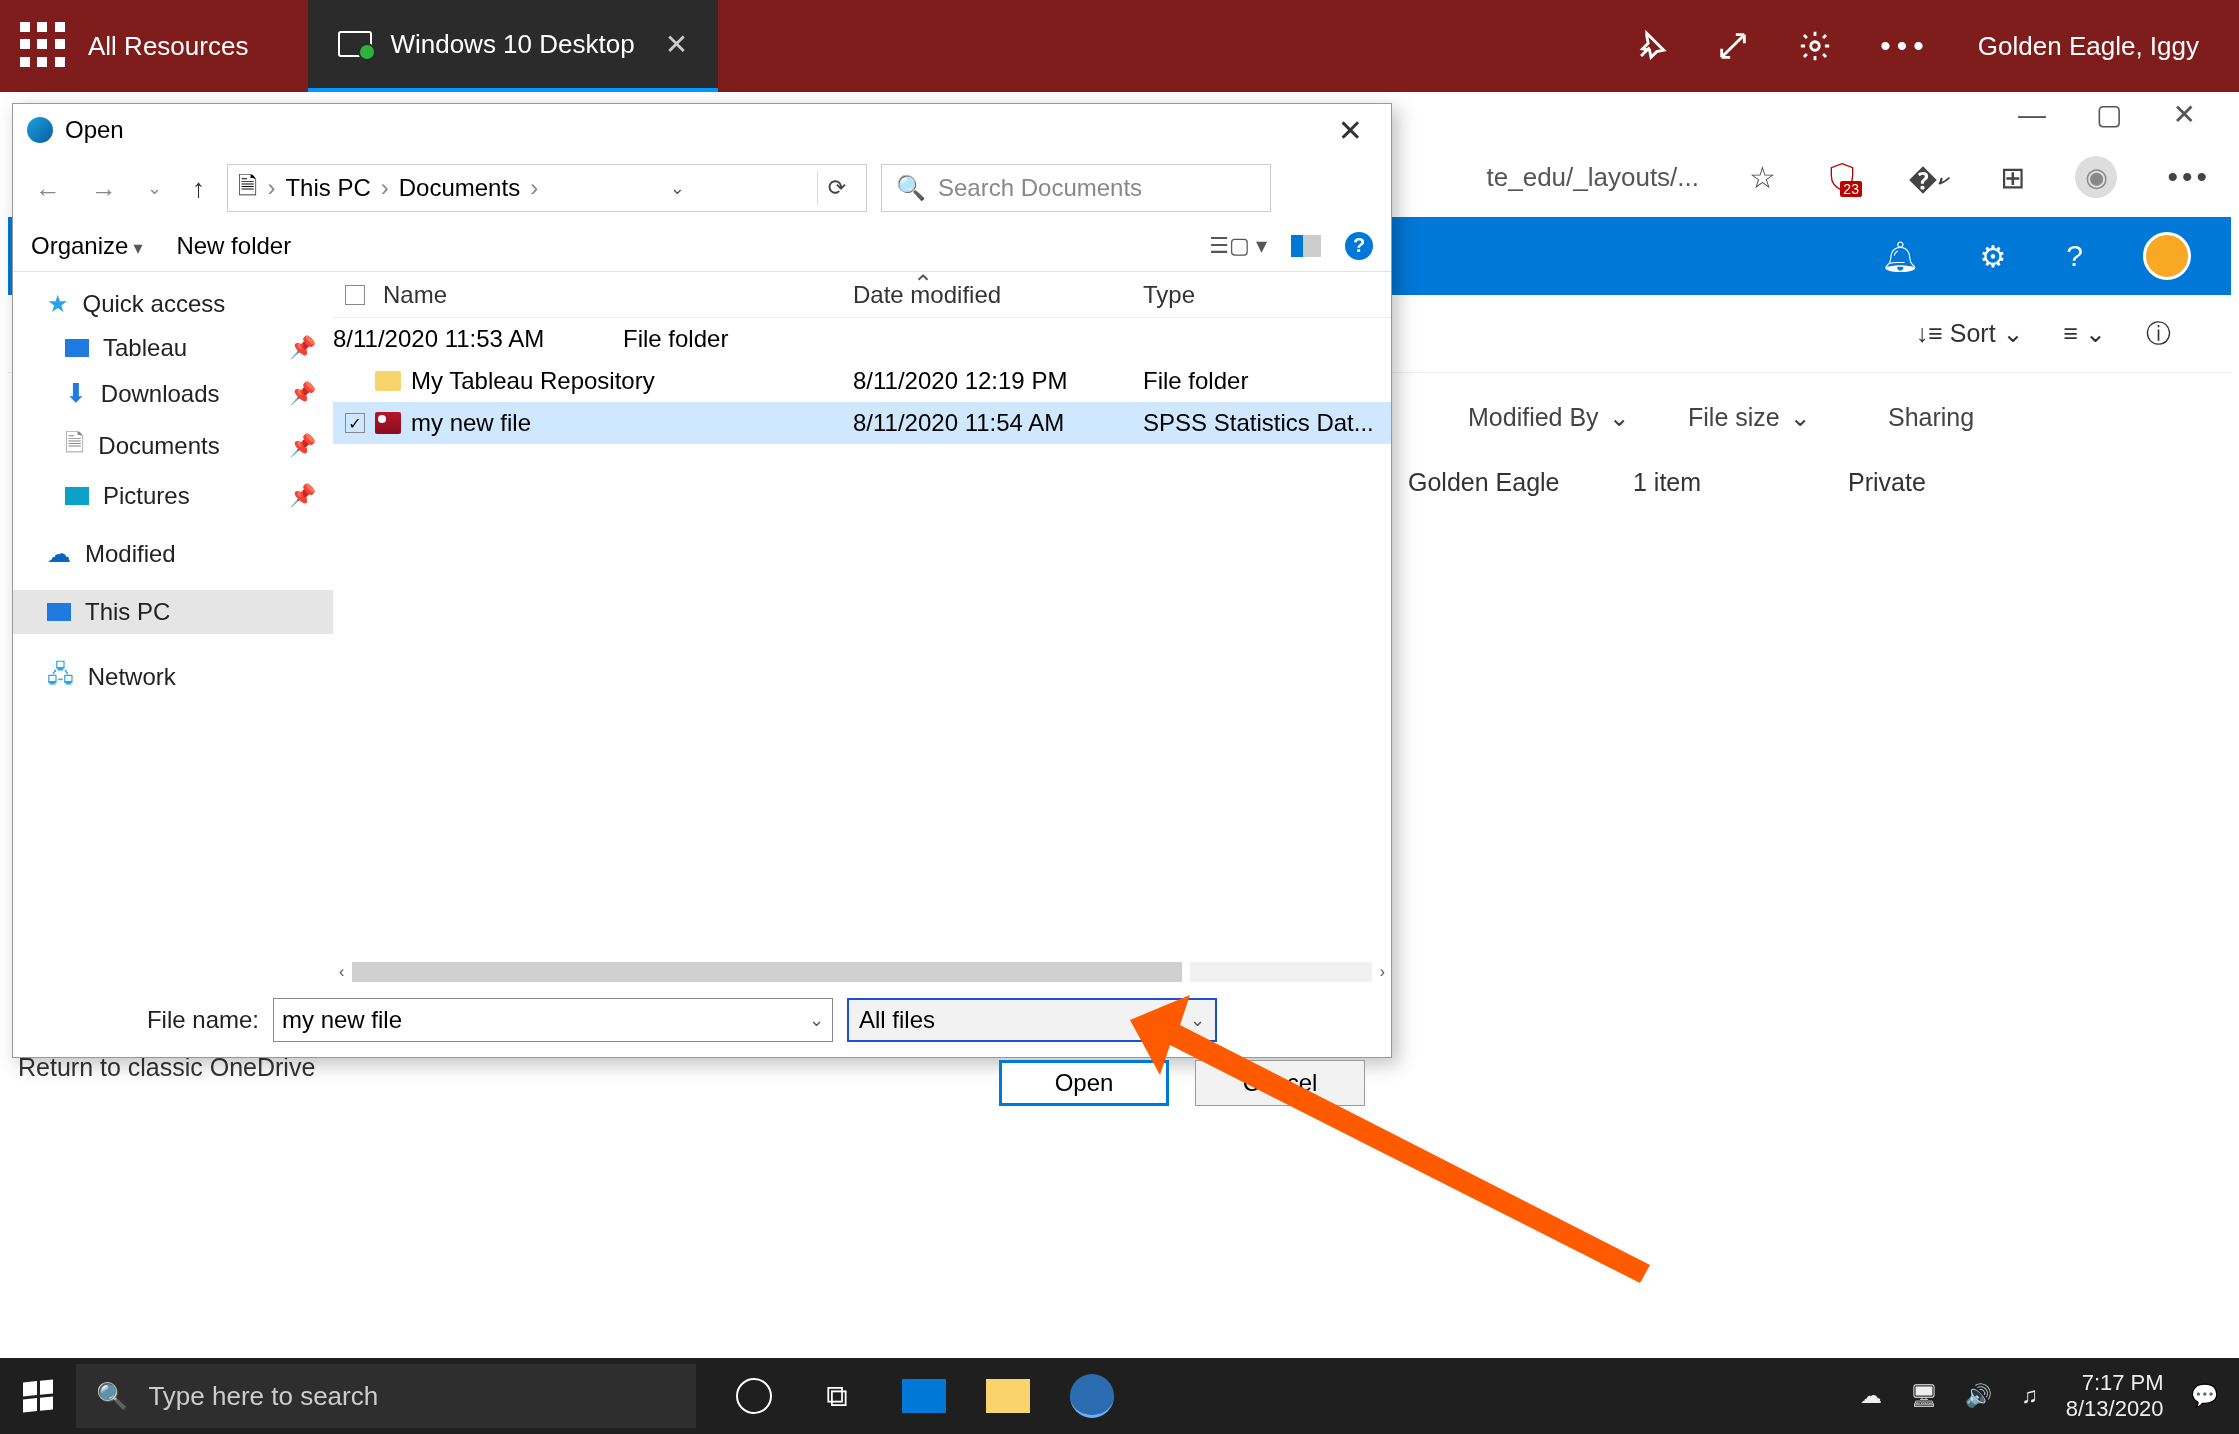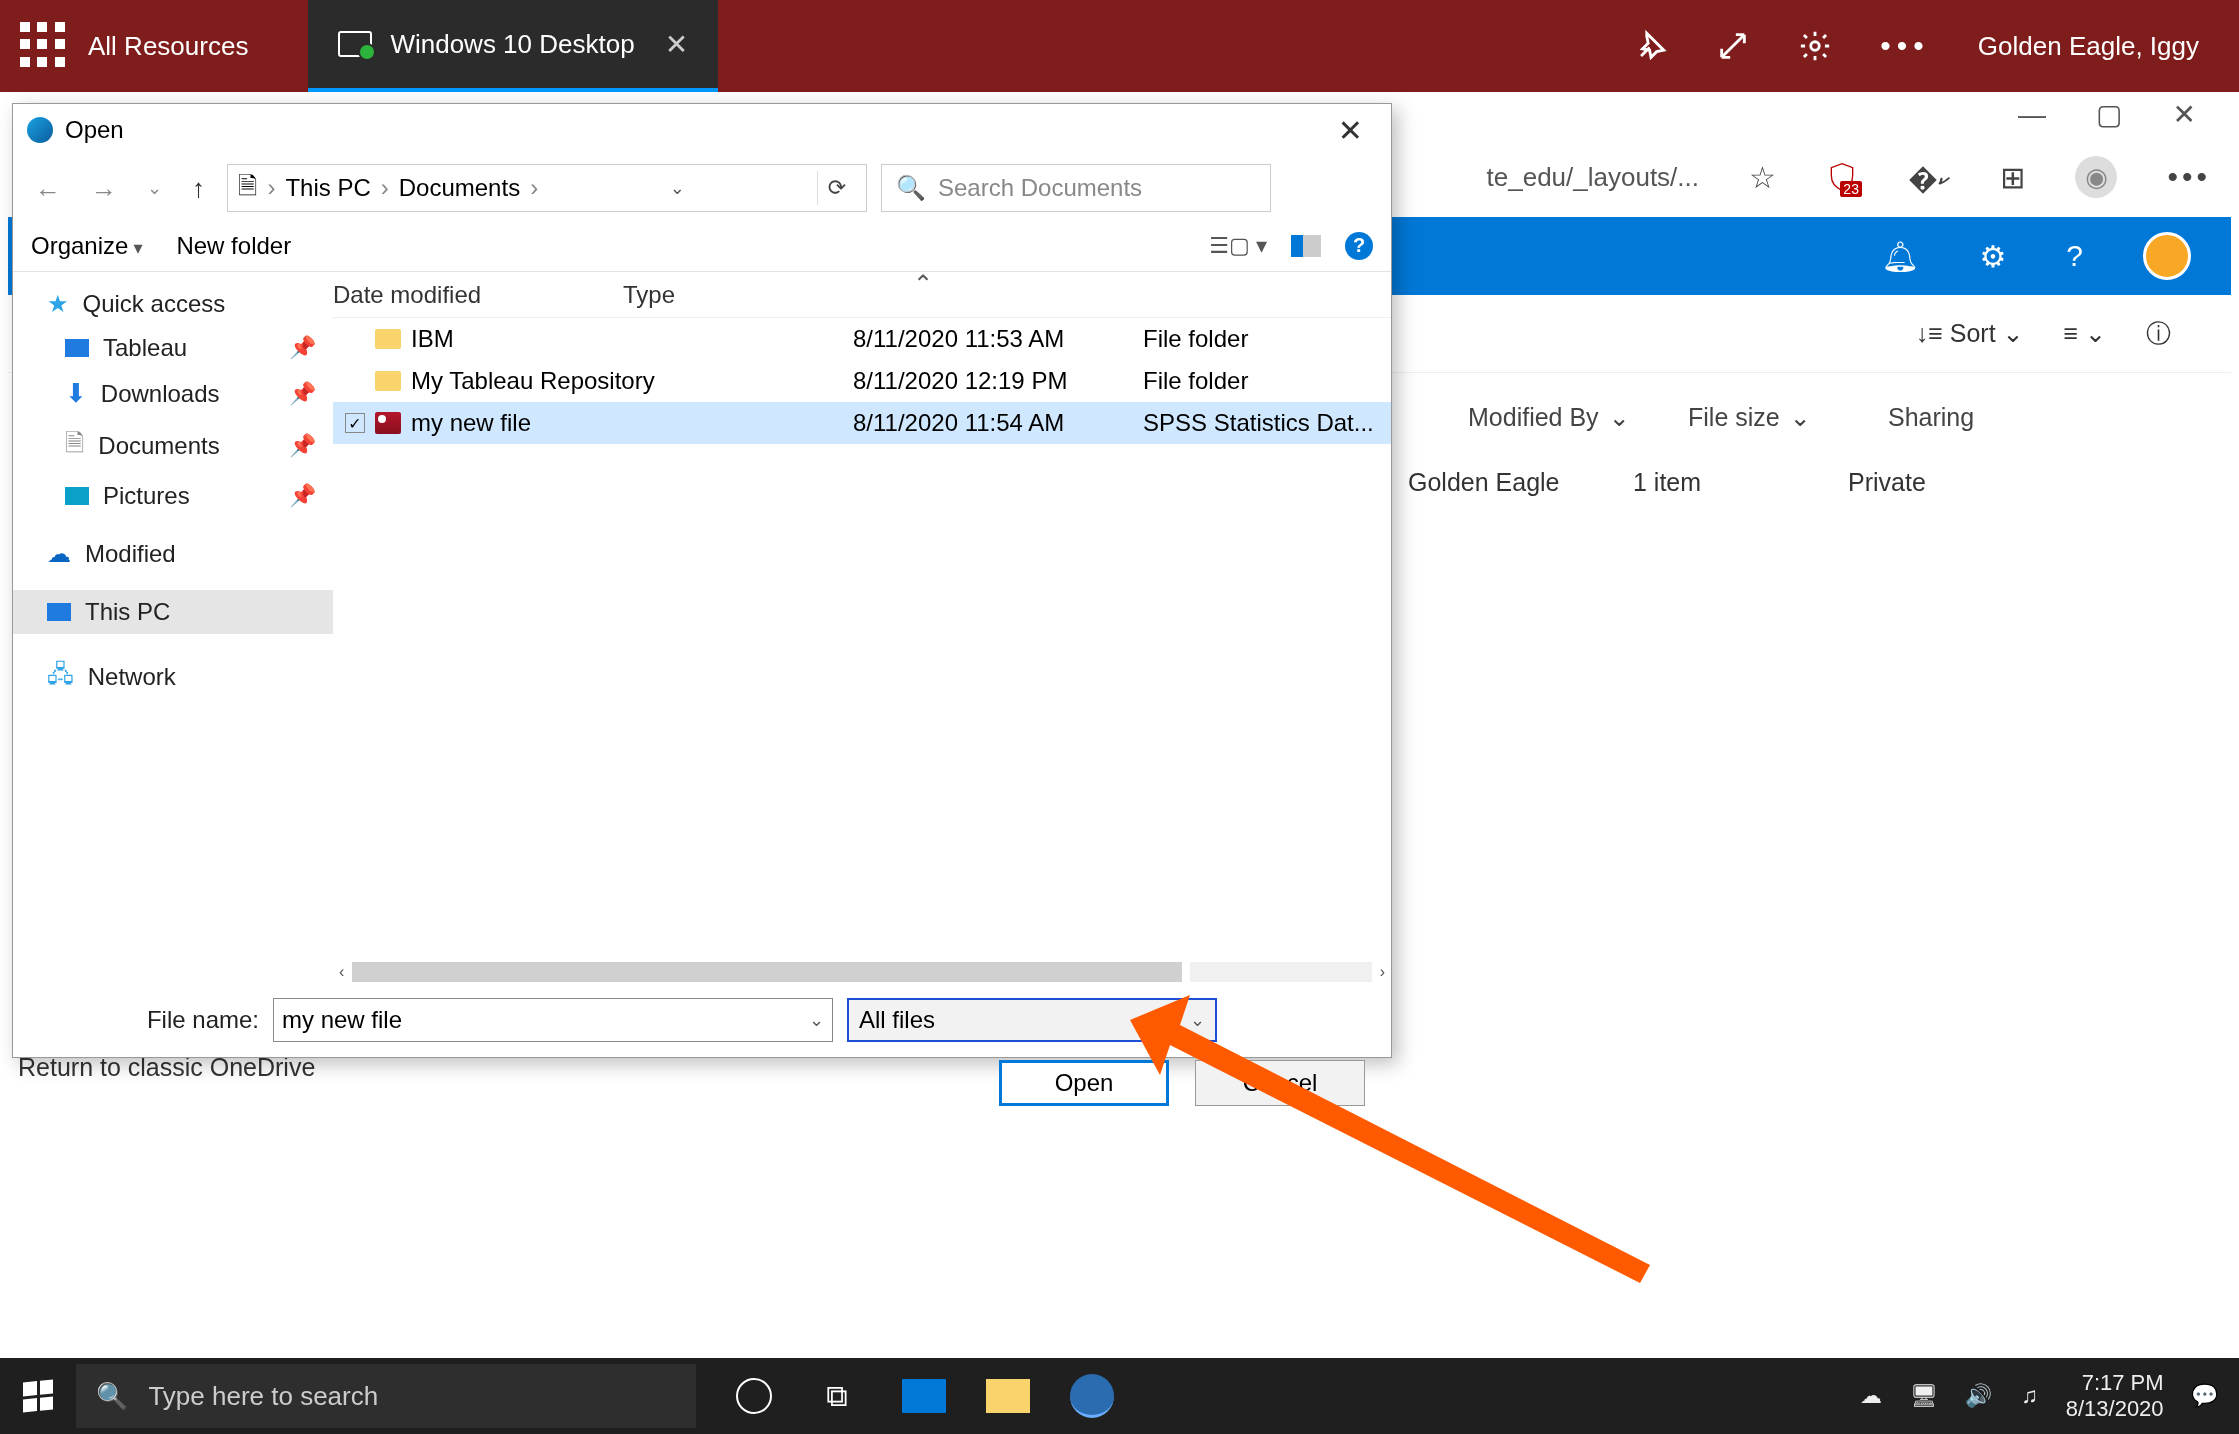--- a/index.html
+++ b/index.html
@@ -288,30 +288,29 @@
           <span>This PC</span>
         </div>
       <div class="tree-item nw">
           <span class="ico-net">🖧</span>
           <span>Network</span>
         </div>
     </div>
     <div class="file-area">
       <div class="file-head">
         <span class="sort-ind">⌃</span>
+        <div class="fh-name">
+            <span class="chk"></span>
+            <span>Name</span>
+          </div>
         <div class="fh-date">Date modified</div>
         <div class="fh-type">Type</div>
       </div>
       <div id="file-rows">
           <div class="file-row">
-            <div class="fr-name">
-              <span style="width:20px;"></span>
-              <span class="folder-ico"></span>
-              <span>IBM</span>
-            </div>
                    <div class="fr-date">8/11/2020 11:53 AM</div>
                    <div class="fr-type">File folder</div>
           </div>
           <div class="file-row">
             <div class="fr-name">
               <span style="width:20px;"></span>
               <span class="folder-ico"></span>
               <span>My Tableau Repository</span>
             </div>
                    <div class="fr-date">8/11/2020 12:19 PM</div>

